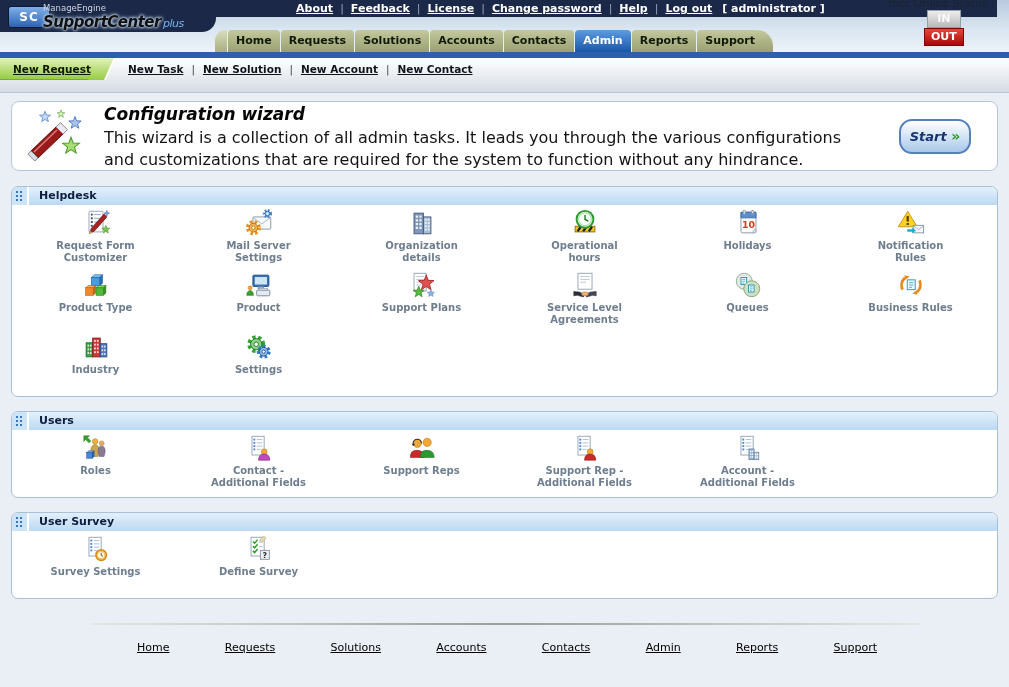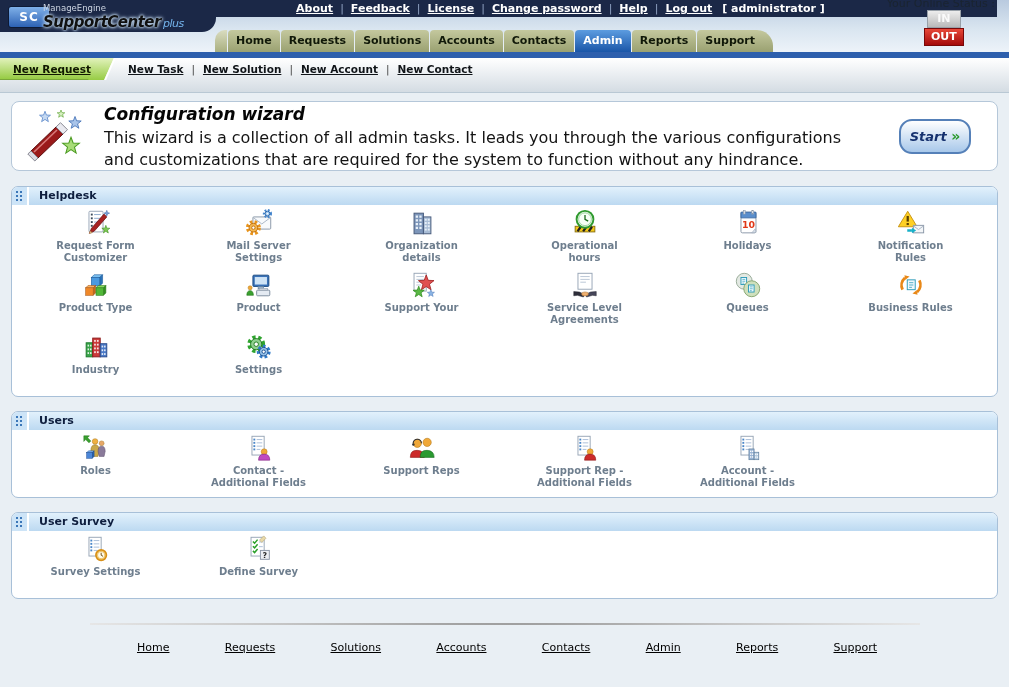--- a/index.html
+++ b/index.html
@@ -429,21 +429,21 @@
             <div class="cell">
               <svg>
                 <use href="#i-product"></use>
               </svg>
               <div class="lbl">Product</div>
             </div>
             <div class="cell">
               <svg>
                 <use href="#i-support-plans"></use>
               </svg>
-              <div class="lbl">Support Your</div>
+              <div class="lbl">Support Plans</div>
             </div>
             <div class="cell">
               <svg>
                 <use href="#i-service-level-agreements"></use>
               </svg>
               <div class="lbl">Service Level<br>Agreements</div>
             </div>
             <div class="cell">
               <svg>
                 <use href="#i-queues"></use>

